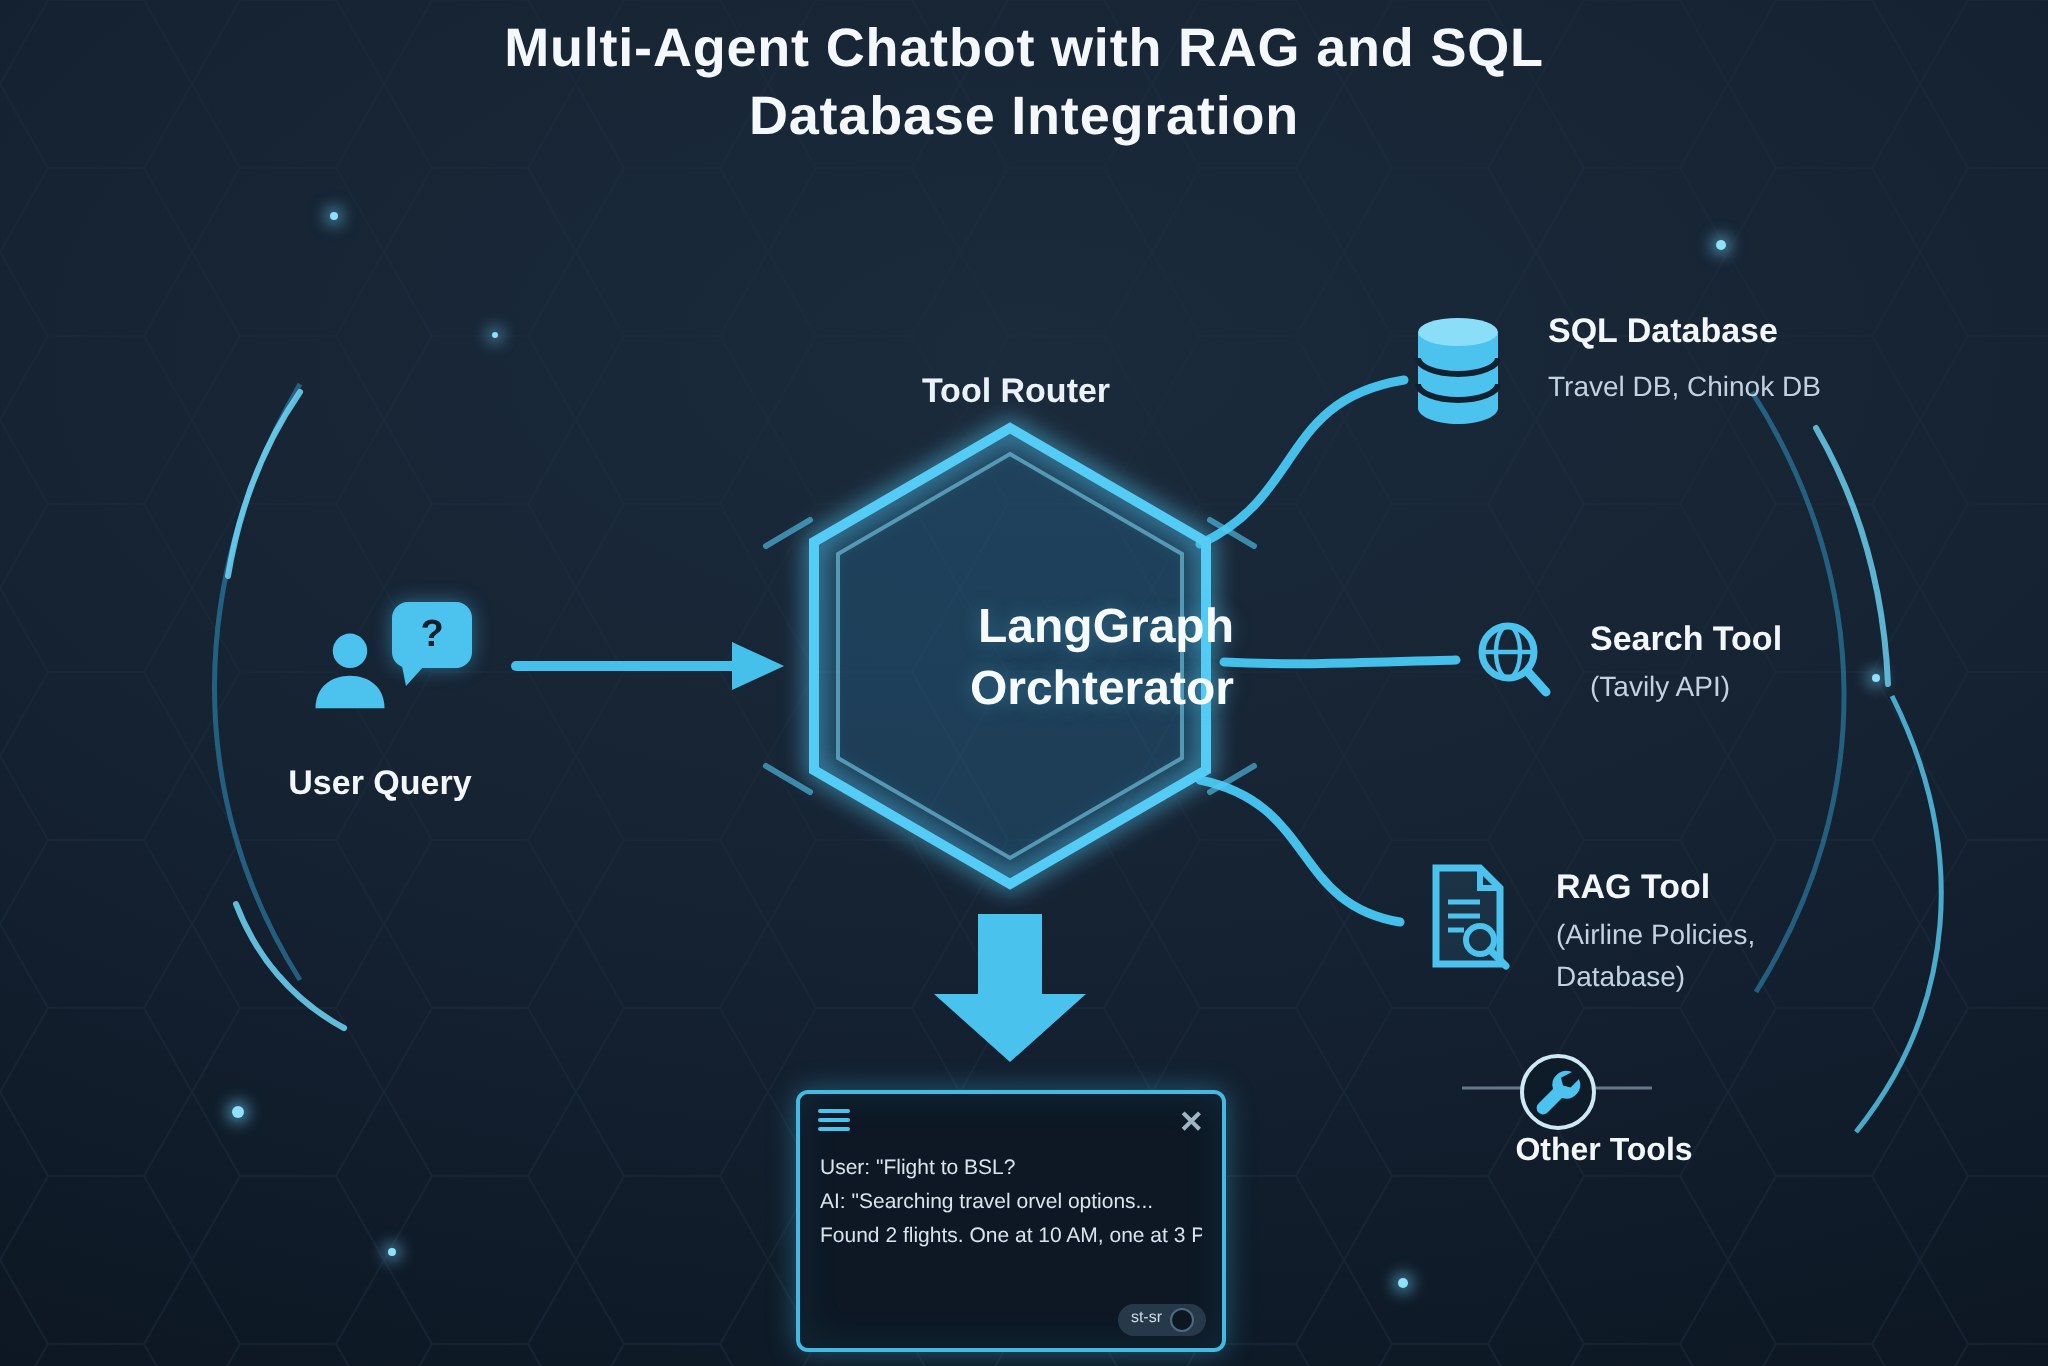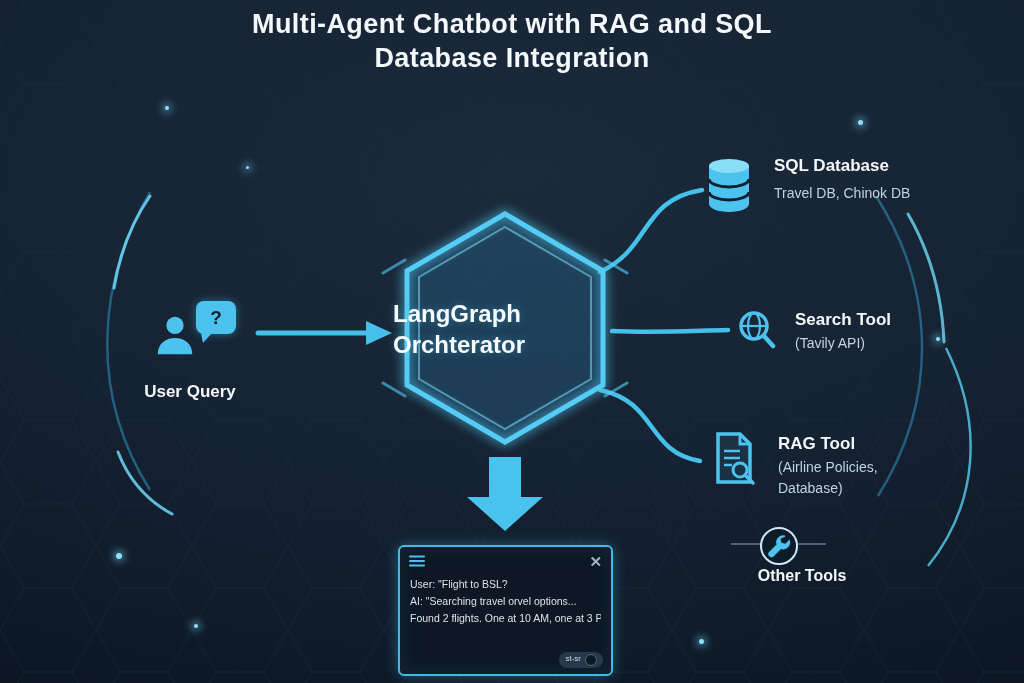--- a/index.html
+++ b/index.html
@@ -7,21 +7,21 @@
     position:relative;width:1024px;height:683px;overflow:hidden;
     font-family:"Liberation Sans",sans-serif;
     background:radial-gradient(120% 95% at 50% 26%, #1b2b3b 0%, #152232 46%, #0e1926 80%, #0a141e 100%);
   }
   .layer{position:absolute;left:0;top:0;pointer-events:none;}
   .dot{position:absolute;border-radius:50%;background:#8fe0fb;box-shadow:0 0 8px 2px rgba(110,210,245,.75);}
   .title-wrap{position:absolute;left:0;top:8px;width:100%;text-align:center;}
   .title-line{font-size:27px;font-weight:700;color:#f5f8fb;letter-spacing:.4px;line-height:1.25;}
   .router-label{position:absolute;left:418px;top:186px;width:180px;text-align:center;
     font-size:17px;font-weight:600;color:#eaf2f8;}
-  .hex-label{position:absolute;left:393px;top:298px;width:224px;text-align:left;
+  .hex-label{position:absolute;left:393px;top:298px;width:224px;text-align:right;
     font-size:24px;font-weight:700;color:#f6fafc;line-height:1.3;text-shadow:0 0 10px rgba(90,200,240,.35);}
   .node-title{font-size:17px;font-weight:700;color:#f3f7fa;line-height:1.2;}
   .node-sub{font-size:14px;color:#c3d2df;line-height:1.3;}
   .abs{position:absolute;}
   .user-label{position:absolute;left:130px;top:382px;width:120px;text-align:center;
     font-size:17px;font-weight:700;color:#f3f7fa;}
   .bubble{position:absolute;left:196px;top:301px;width:40px;height:33px;background:#4cc3ee;
     border-radius:8px;color:#0e1f2c;font-weight:800;font-size:19px;
     display:flex;align-items:center;justify-content:center;box-shadow:0 0 10px rgba(76,195,238,.45);}
   .bubble::after{content:"";position:absolute;left:5px;bottom:-9px;width:0;height:0;
@@ -79,20 +79,21 @@
     <polygon points="366,321 392,333 366,345" fill="#44c0ea"></polygon>
     <polygon points="489,457 521,457 521,497 543,497 505,531 467,497 489,497" fill="#49c3ee"></polygon>
     <path d="M731 544 H 826" stroke="#8fa8ba" stroke-width="1.5" opacity="0.65"></path>
   </svg>
 
   <div class="title-wrap">
     <div class="title-line">Multi-Agent Chatbot with RAG and SQL</div>
     <div class="title-line">Database Integration</div>
   </div>
 
+  <div class="router-label">Tool Router</div>
 
   <svg class="abs" style="left:380px;top:200px;" width="250" height="260">
     <defs>
       <filter id="hexglow" x="-30%" y="-30%" width="160%" height="160%">
         <feGaussianBlur stdDeviation="6" result="b"></feGaussianBlur>
         <feMerge>
             <feMergeNode in="b"></feMergeNode>
             <feMergeNode in="SourceGraphic"></feMergeNode>
           </feMerge>
       </filter>

